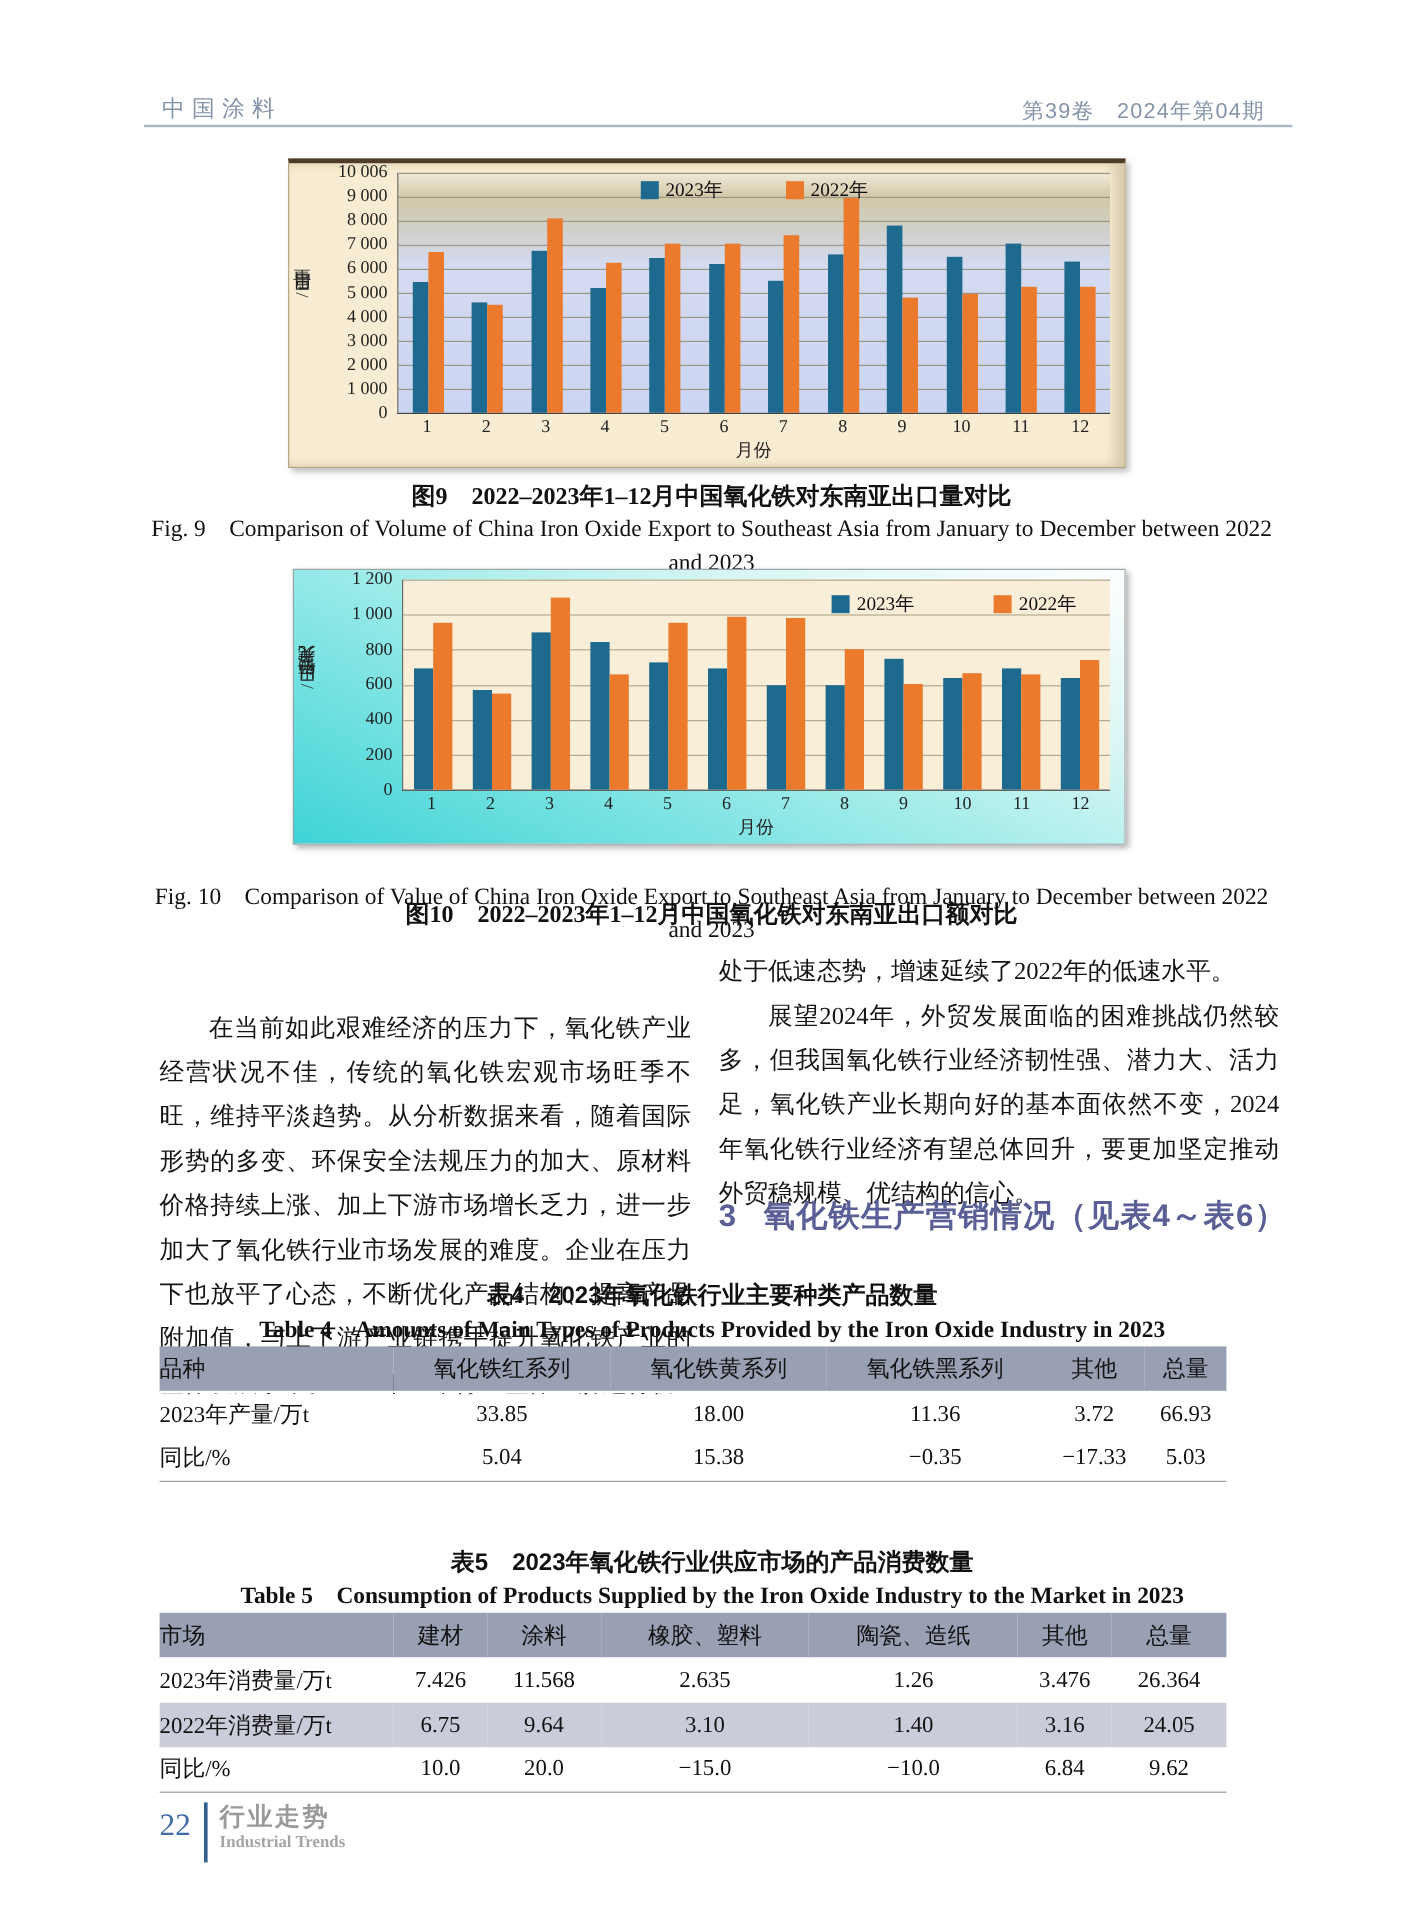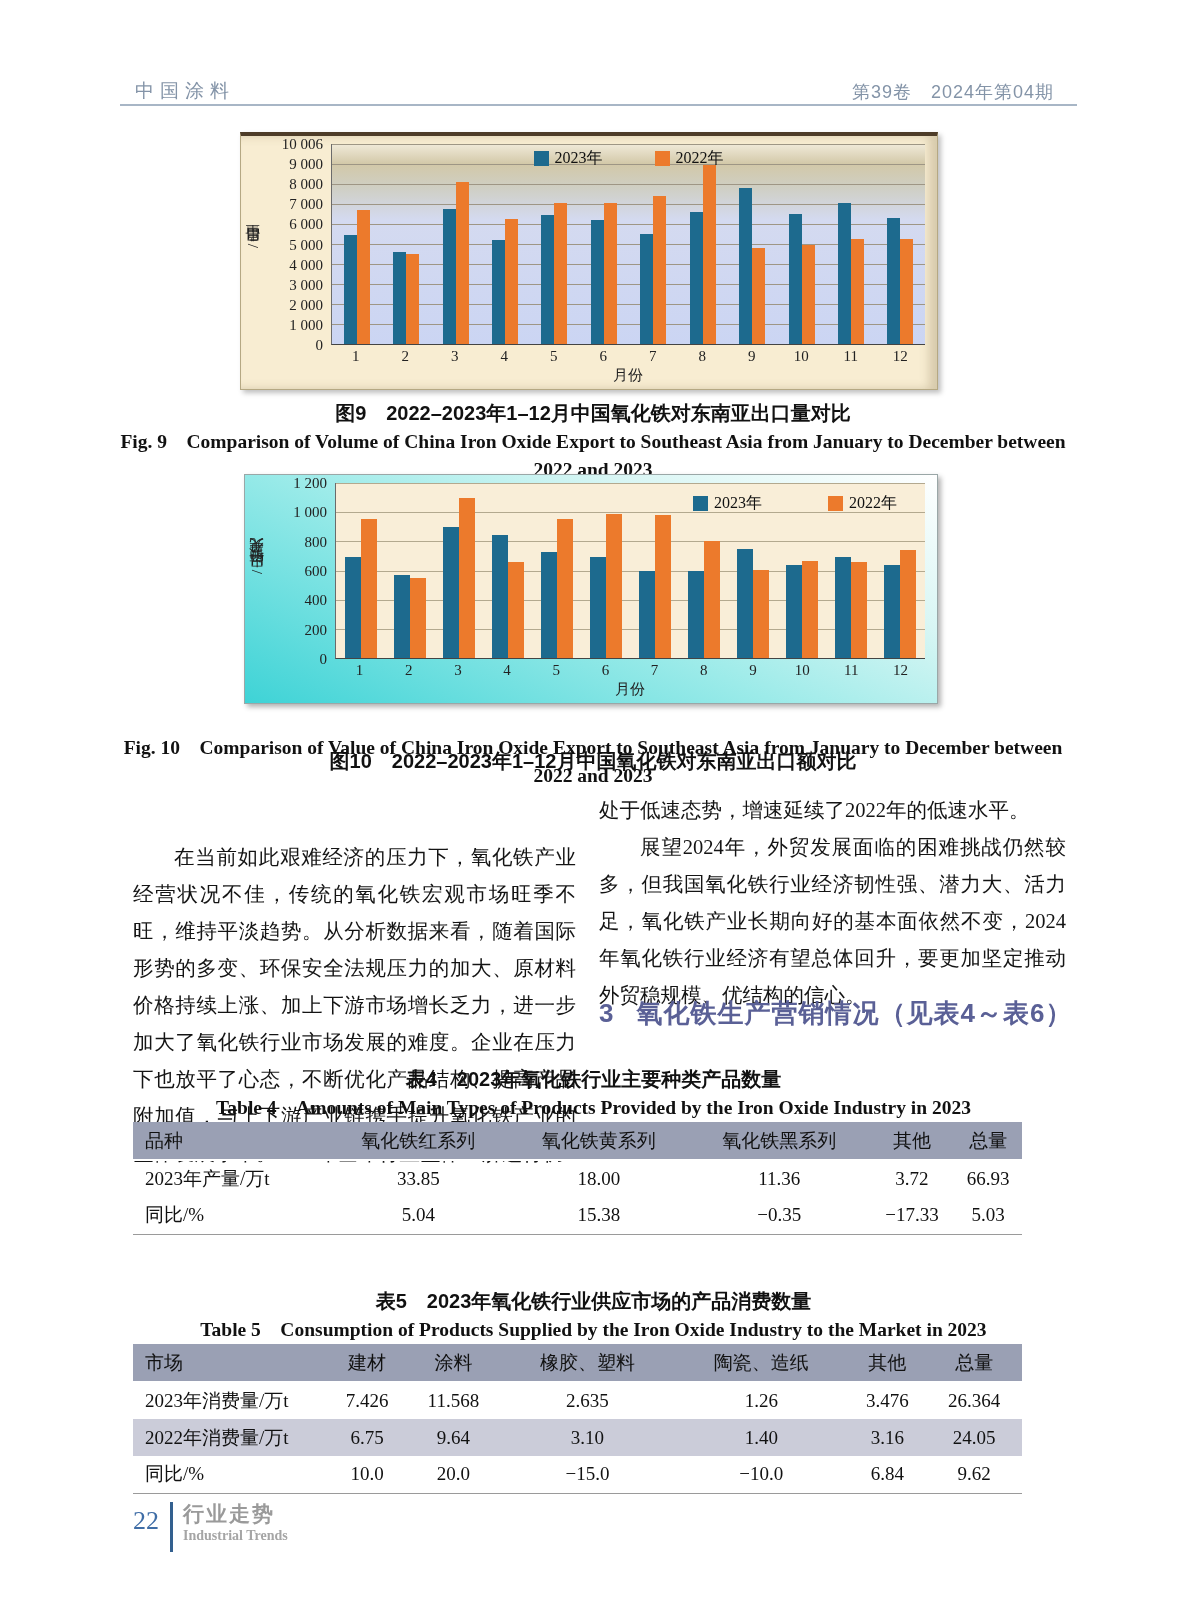--- a/index.html
+++ b/index.html
@@ -69,26 +69,26 @@
   .legend-item { display:flex; align-items:center; gap:6px; }
   .swatch { width:15px; height:15px; }
   .legend-label { font-size:16px; color:#111; }
   .xticks { grid-column:3; grid-row:2; display:flex; padding-top:3px; }
   .xtick { flex:1; text-align:center; font-size:15px; color:#222; }
   .xlabel { grid-column:3; grid-row:3; text-align:center; font-size:15px; color:#222; padding-top:1px; }
 
   
   .cap-zh {
     left:0; width:1186px; text-align:center;
-    font-family:Liberation Sans, sans-serif; font-weight:bold;
+    font-family:Liberation Serif, serif; font-weight:bold;
     font-size:20px; color:#111;
   }
   .cap-en {
     left:113px; width:960px; text-align:center;
-    font-family:"Liberation Serif","DejaVu Serif",serif; font-weight:bold;
+    font-family:"Liberation Serif","DejaVu Serif",serif; font-weight:normal;
     font-size:19.5px; line-height:28px; color:#111;
   }
   .cap9-zh { top:400px; } .cap9-en { top:428px; }
   .cap10-zh { top:748px; } .cap10-en { top:734px; }
 
   
   .col { font-size:20.5px; line-height:37px; text-align:justify; color:#141414; }
   .col p.indent { text-indent:2em; }
   .col-left  { left:133px; top:839px; width:443px; }
   .col-right { left:599px; top:792px; width:467px; }
@@ -113,21 +113,21 @@
   .cap-t4-zh { top:1066px; } .cap-t4-en { top:1094px; }
   .cap-t5-zh { top:1288px; } .cap-t5-en { top:1316px; }
   .data-table { border-collapse:collapse; width:889px; font-size:19px; color:#111; }
   .tbl4 { left:133px; top:1122px; }
   .tbl5 { left:133px; top:1344px; }
   .data-table th {
     background:#9aa0b4; font-weight:normal; height:38px;
     border-bottom:2px solid #ffffff;
   }
   .data-table td { height:37px; text-align:center; }
-  .data-table th:first-child, .data-table td:first-child { text-align:left; padding-left:12px; width:195px; }
+  .data-table th:first-child, .data-table td:first-child { text-align:left; width:195px; }
   .data-table tr.alt td { background:#cbccd9; }
   .data-table tbody tr:last-child td { border-bottom:1.5px solid #9a9a9a; }
 
   
   .footer-page { left:133px; top:1506px; font-size:26px; color:#3f6da6; }
   .footer-bar  { left:170px; top:1502px; width:3px; height:50px; background:#33608f; }
   .footer-zh   {
     left:183px; top:1500px; font-family:"Liberation Sans","DejaVu Sans",sans-serif;
     font-weight:bold; font-size:21px; color:#9a9a9a; letter-spacing:2px;
   }

